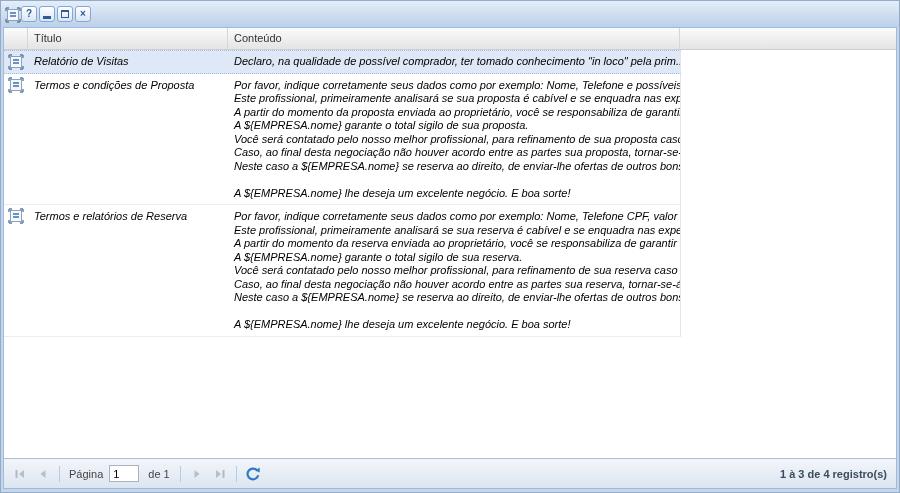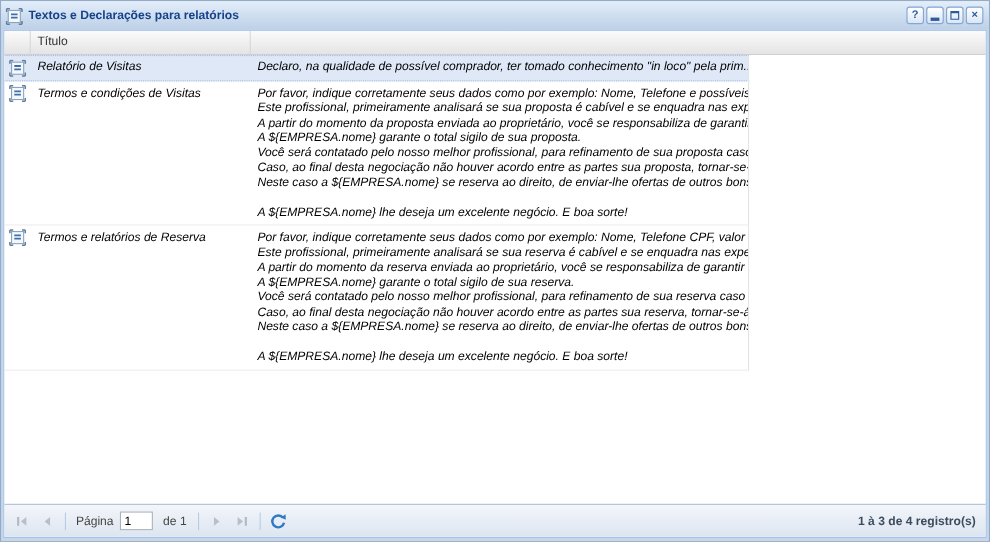--- a/index.html
+++ b/index.html
@@ -106,21 +106,20 @@
 <div class="window">
 
   <div class="titlebar">
     <span class="doc-icon">
       <svg width="16" height="16" viewBox="0 0 16 16">
         <rect x="2.5" y="2.5" width="11" height="11" fill="#f4f8fc" stroke="#8ba3bf"></rect>
         <path d="M5 6 h6 M5 9 h6" stroke="#3f6fa8" stroke-width="1.6"></path>
         <path d="M1 1 h3 M1 1 v3 M15 1 h-3 M15 1 v3 M1 15 h3 M1 15 v-3 M15 15 h-3 M15 15 v-3" stroke="#5f7e9f" stroke-width="1.4" fill="none"></path>
       </svg>
     </span>
-    <span class="title">Textos e Declarações para relatórios</span>
     <div class="tools">
       <div class="tool">
           <span>?</span>
         </div>
       <div class="tool">
           <span class="min-glyph"></span>
         </div>
       <div class="tool">
           <span class="max-glyph"></span>
         </div>
@@ -128,20 +127,21 @@
           <span>×</span>
         </div>
     </div>
   </div>
 
   <div class="content">
 
     <div class="grid-header">
       <div class="hcell col-icon"></div>
       <div class="hcell col-titulo">Título</div>
+      <div class="hcell col-conteudo">Conteúdo</div>
       <div class="hcell col-filler"></div>
     </div>
 
     <div class="grid-body">
 
       <div class="grid-row selected">
         <div class="cell col-icon">
           <span class="row-icon">
             <svg width="16" height="16" viewBox="0 0 16 16">
               <rect x="2.5" y="2.5" width="11" height="11" fill="#f4f8fc" stroke="#8ba3bf"></rect>
@@ -157,21 +157,21 @@
       <div class="grid-row">
         <div class="cell col-icon">
           <span class="row-icon">
             <svg width="16" height="16" viewBox="0 0 16 16">
               <rect x="2.5" y="2.5" width="11" height="11" fill="#f4f8fc" stroke="#8ba3bf"></rect>
               <path d="M5 6 h6 M5 9 h6" stroke="#3f6fa8" stroke-width="1.6"></path>
               <path d="M1 1 h3 M1 1 v3 M15 1 h-3 M15 1 v3 M1 15 h3 M1 15 v-3 M15 15 h-3 M15 15 v-3" stroke="#5f7e9f" stroke-width="1.4" fill="none"></path>
             </svg>
           </span>
         </div>
-        <div class="cell col-titulo">Termos e condições de Visitas</div>
+        <div class="cell col-titulo">Termos e condições de Proposta</div>
         <div class="cell col-conteudo">Por favor, indique corretamente seus dados como por exemplo: Nome, Telefone e possíveis c
 Este profissional, primeiramente analisará se sua proposta é cabível e se enquadra nas expe
 A partir do momento da proposta enviada ao proprietário, você se responsabiliza de garantir
 A ${EMPRESA.nome} garante o total sigilo de sua proposta.
 Você será contatado pelo nosso melhor profissional, para refinamento de sua proposta caso s
 Caso, ao final desta negociação não houver acordo entre as partes sua proposta, tornar-se-
 Neste caso a ${EMPRESA.nome} se reserva ao direito, de enviar-lhe ofertas de outros bons
 
 A ${EMPRESA.nome} lhe deseja um excelente negócio. E boa sorte!</div>
       </div>

